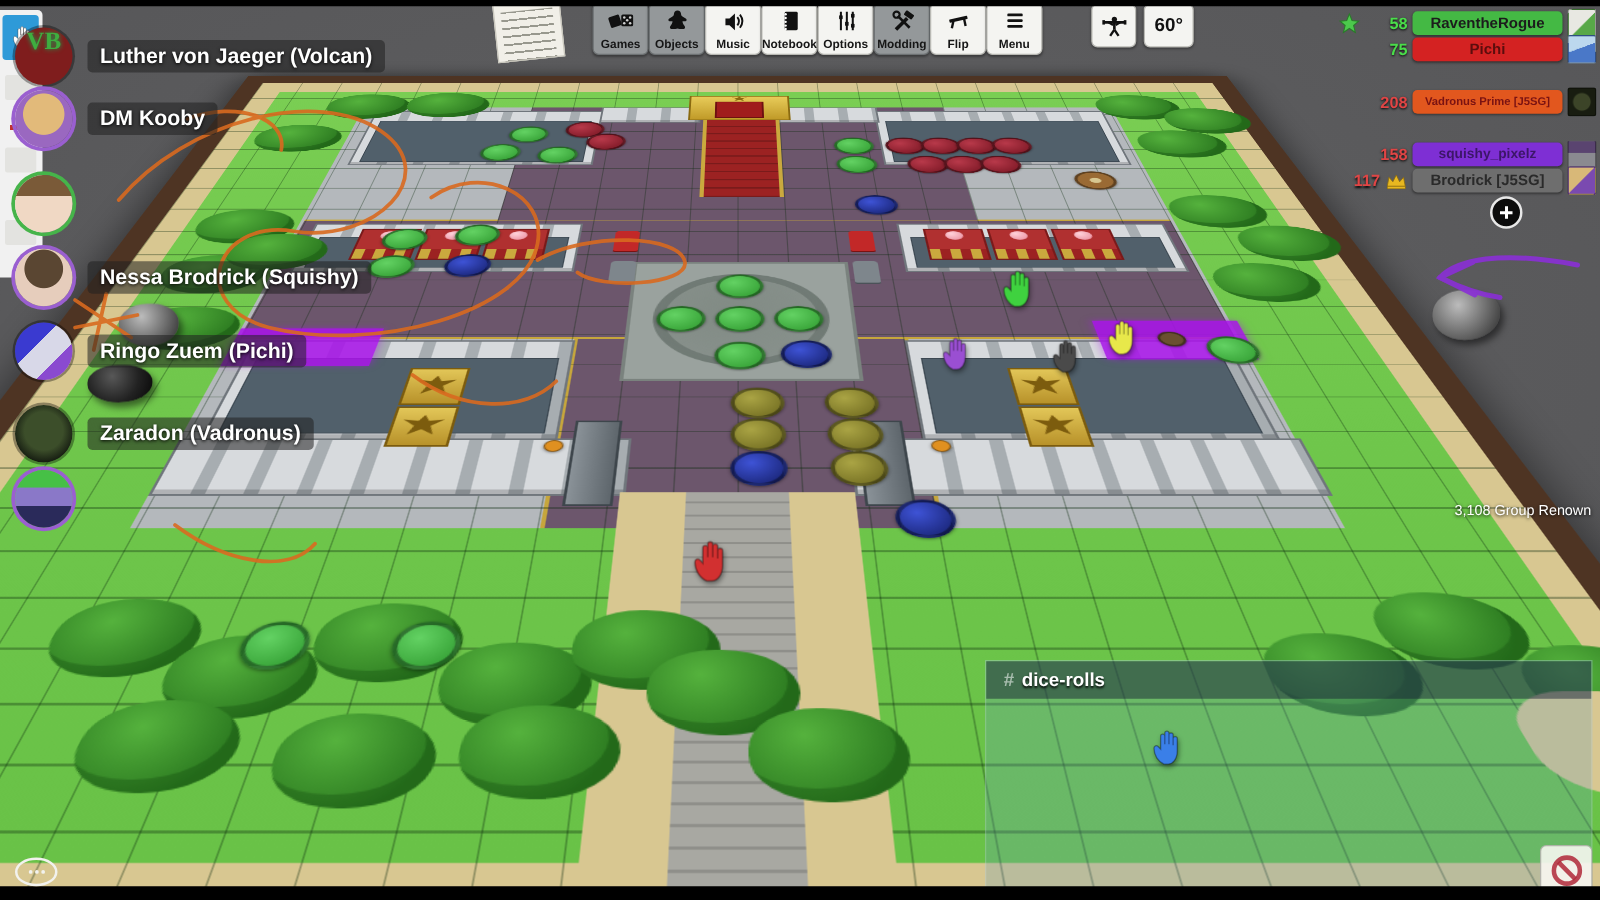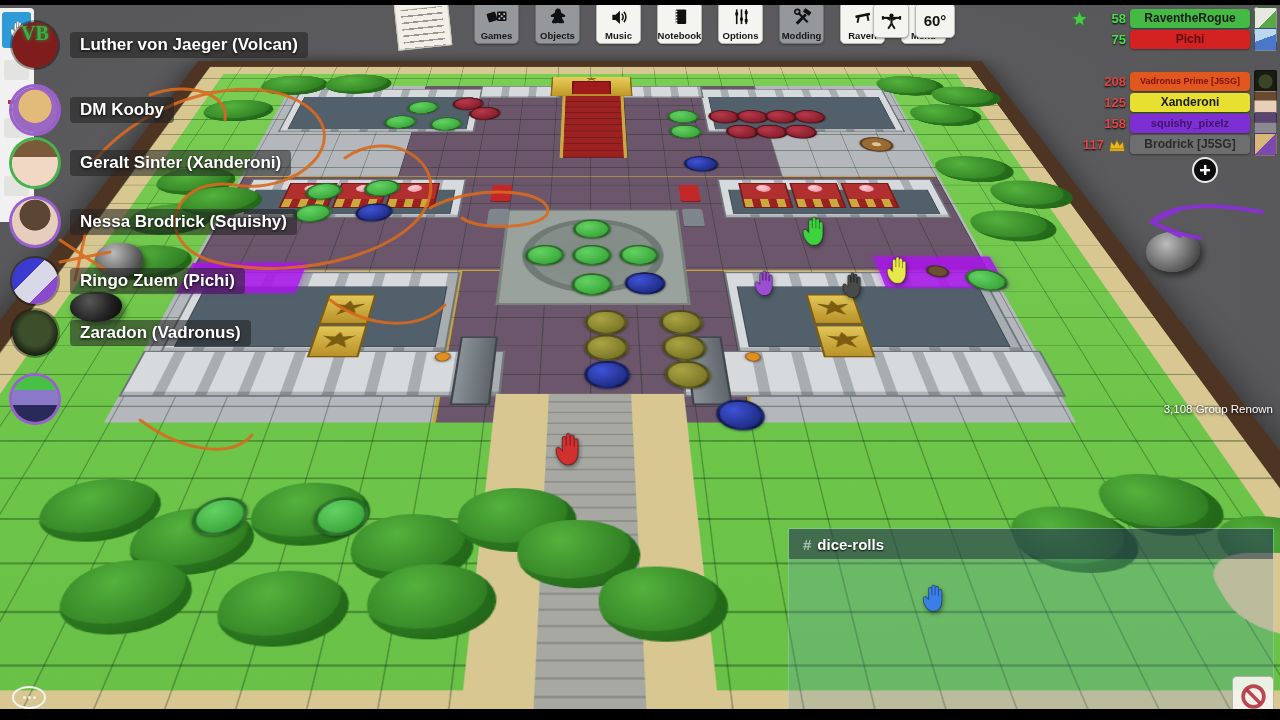--- a/index.html
+++ b/index.html
@@ -95,21 +95,21 @@
   .av5{background:radial-gradient(circle at 50% 45%,#3c4e2a 45%,#141a10 75%);}
   .av6{background:linear-gradient(#46c046 30%,#8a78c8 31% 62%,#2a2a5a 63%);}
   
   .lstrip{position:absolute;left:0;top:8px;width:34px;height:214px;background:rgba(250,250,250,.95);
     border-radius:0 4px 4px 0;z-index:25;}
   .lstrip .tool-blue{position:absolute;left:2px;top:4px;width:29px;height:36px;background:#2e9ad8;
     border-radius:3px;display:flex;align-items:center;justify-content:center;}
   .lstrip .slot{position:absolute;left:4px;width:25px;height:20px;background:#e3e3e0;border-radius:2px;}
   .lstrip .mark{position:absolute;background:#c03030;}
   
-  .toolbar{position:absolute;left:430px;top:2px;display:flex;gap:16px;z-index:40;padding-left:44px;}
+  .toolbar{position:absolute;left:430px;top:2px;display:flex;gap:0;z-index:40;padding-left:44px;}
   .tb{width:45px;height:42px;border-radius:5px;background:#f4f4f1;border:1px solid #b9b9b4;
     display:flex;flex-direction:column;align-items:center;justify-content:space-between;
     padding:4px 0 2px;box-sizing:border-box;box-shadow:0 1px 2px rgba(0,0,0,.35);cursor:pointer;}
   .tb.gray{background:#94989a;border-color:#6e7274;}
   .tb .lbl{font-size:9.5px;font-weight:bold;color:#161616;line-height:10px;}
   .tb-right{position:absolute;left:873px;top:3px;display:flex;gap:6px;z-index:40;}
   .tbs{width:34px;height:33px;border-radius:5px;background:#f4f4f1;border:1px solid #b9b9b4;
     display:flex;align-items:center;justify-content:center;box-shadow:0 1px 2px rgba(0,0,0,.35);cursor:pointer;}
   .tbs .deg{font-size:15px;font-weight:bold;color:#111;}
   .note{position:absolute;left:396px;top:1px;width:52px;height:45px;background:#f1efe8;
@@ -398,37 +398,36 @@
     <div class="mark" style="left:8px;top:92px;width:10px;height:4px"></div>
     <div class="mark" style="left:12px;top:148px;width:8px;height:4px"></div>
   </div>
 
   <div class="vrow" style="top:22px">
     <div class="avatar av0">
         <span class="mono">VB</span>
       </div>
     <span class="vname">Luther von Jaeger (Volcan)</span>
   </div>
-  <div class="vrow" style="top:87px">
+  <div class="vrow" style="top:72px">
     <div class="avatar av1 ring-purple"></div>
     <span class="vname">DM Kooby</span>
   </div>
   <div class="vrow" style="top:140px">
     <div class="avatar av2 ring-green"></div>
-    <span class="vname">Geralt Sinter (Xanderoni)</span>
   </div>
   <div class="vrow" style="top:258px">
     <div class="avatar av4"></div>
     <span class="vname">Ringo Zuem (Pichi)</span>
   </div>
   <div class="vrow" style="top:199px">
     <div class="avatar av3 ring-purple"></div>
     <span class="vname">Nessa Brodrick (Squishy)</span>
   </div>
-  <div class="vrow" style="top:310px">
+  <div class="vrow" style="top:324px">
     <div class="avatar av5"></div>
     <span class="vname">Zaradon (Vadronus)</span>
   </div>
   <div class="vrow" style="top:376px">
     <div class="avatar av6 ring-purple"></div>
   </div>
 
   <div class="note"></div>
 
   <div class="toolbar">
@@ -496,21 +495,21 @@
         <circle cx="5" cy="5" r="2.6" fill="none" stroke="#111" stroke-width="1.8"></circle>
       </svg>
       <span class="lbl">Modding</span>
     </div>
     <div class="tb">
       <svg width="21" height="19" viewBox="0 0 21 20">
         <rect x="3" y="7.5" width="15.5" height="2.8" rx=".6" transform="rotate(-12 10.5 9)" fill="#111"></rect>
         <line x1="6.5" y1="10.5" x2="5.2" y2="16.5" stroke="#111" stroke-width="2"></line>
         <line x1="15.5" y1="8.5" x2="16.8" y2="14.5" stroke="#111" stroke-width="2"></line>
       </svg>
-      <span class="lbl">Raven</span>
+      <span class="lbl">Flip</span>
     </div>
     <div class="tb">
       <svg width="20" height="19" viewBox="0 0 20 20" fill="#111">
         <rect x="3.5" y="4" width="13" height="2.4" rx="1"></rect>
           <rect x="3.5" y="8.8" width="13" height="2.4" rx="1"></rect>
           <rect x="3.5" y="13.6" width="13" height="2.4" rx="1"></rect>
       </svg>
       <span class="lbl">Menu</span>
     </div>
   </div>
@@ -544,25 +543,20 @@
   <div class="srow" style="top:29px">
     <span class="score pos">75</span>
     <span class="pill c1">Pichi</span>
     <div class="sq q1"></div>
   </div>
   <div class="srow" style="top:71px">
     <span class="score neg">208</span>
     <span class="pill c3">Vadronus Prime [J5SG]</span>
     <div class="sq q3"></div>
   </div>
-  <div class="srow" style="top:92px">
-    <span class="score neg">125</span>
-    <span class="pill c4">Xanderoni</span>
-    <div class="sq q4"></div>
-  </div>
   <div class="srow" style="top:113px">
     <span class="score neg">158</span>
     <span class="pill c5">squishy_pixelz</span>
     <div class="sq q5"></div>
   </div>
   <div class="srow" style="top:134px">
     <span class="score neg">117</span>
     <svg width="18" height="15" viewBox="0 0 20 16">
       <path d="M2 13 L3.5 5 L7 9 L10 3 L13 9 L16.5 5 L18 13 Z" fill="#e8b820" stroke="#8a6a10" stroke-width=".7"></path>
       <rect x="2" y="13" width="16" height="2.3" fill="#e8b820" stroke="#8a6a10" stroke-width=".5"></rect>

